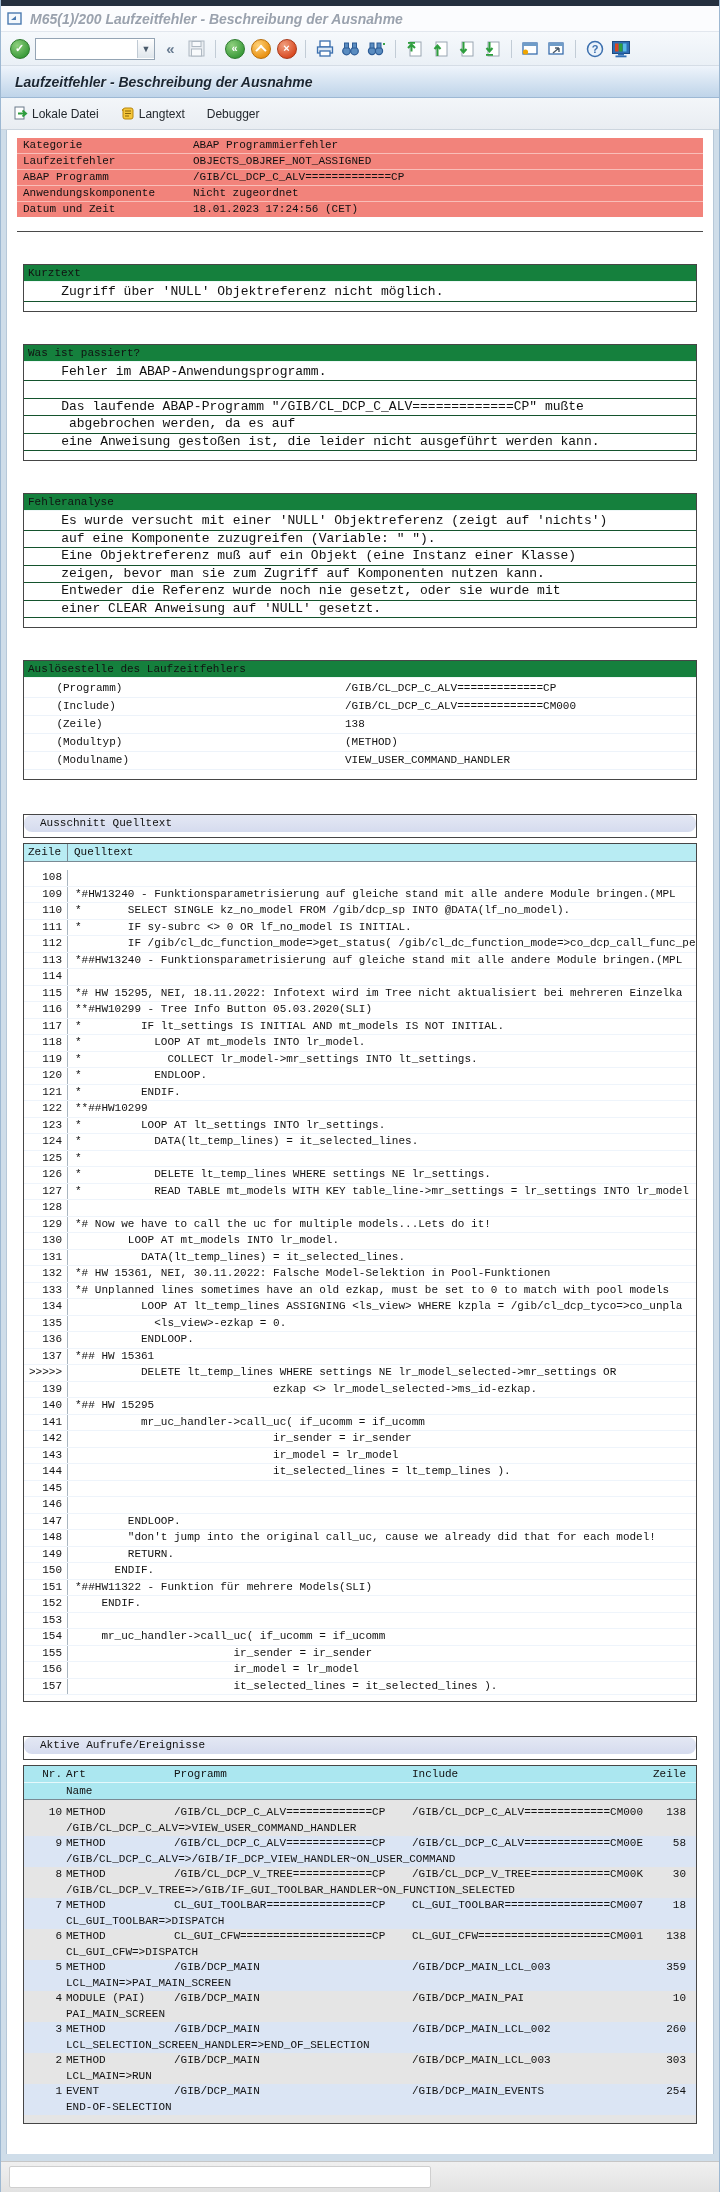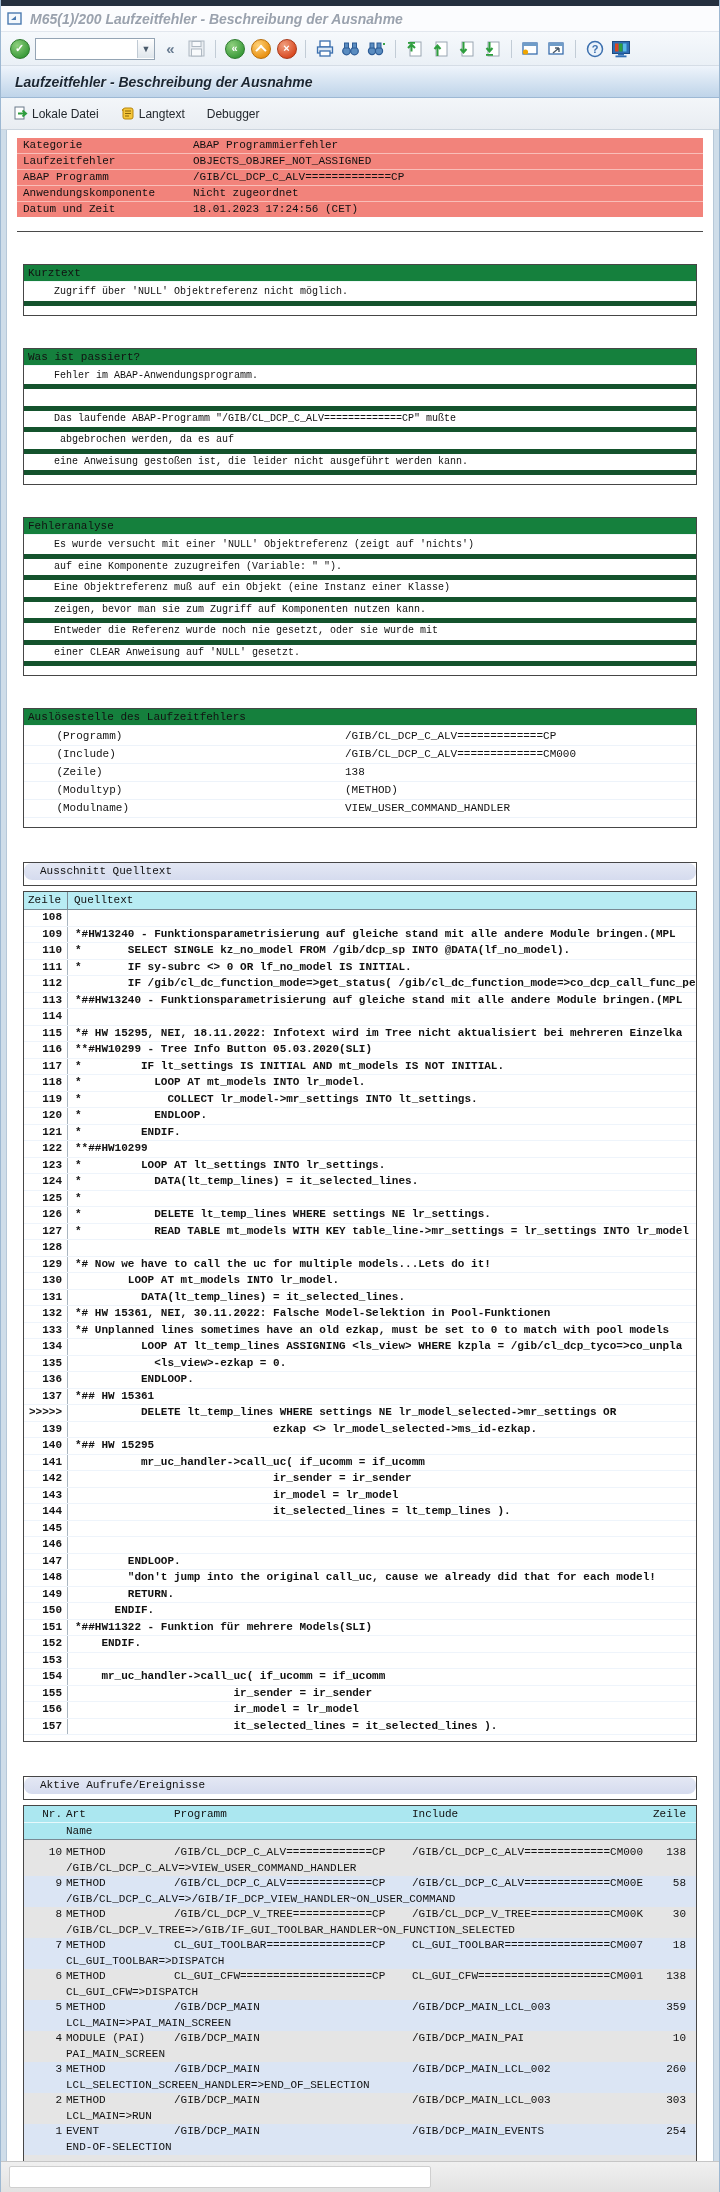--- a/index.html
+++ b/index.html
@@ -39,32 +39,32 @@
   .mono{font-family:"Liberation Mono","DejaVu Sans Mono",monospace;}
   
   .err-table{margin-top:2px;border-radius:17px;}
   .err-row{display:grid;grid-template-columns:170px 1fr;background:#f2837b;border-bottom:1px solid #f9beb8;font-size:11px;line-height:15px;padding:0 0 0 6px;color:#111;}
   .err-row:last-child{border-bottom:none;}
   .hrule{height:1px;background:#4a4a4a;margin:14px 0 0 0;}
   
   .box{border:1px solid #464646;margin:32px 6px 0 6px;background:#fff;}
   .box-title{background:#15803d;border-bottom:1px solid #eef7f7;font-size:11px;line-height:16px;padding-left:4px;color:#111;}
   .box-body{padding:2px 0 9px 0;}
-  .bline{font-size:10px;line-height:16.5px;min-height:16.5px;white-space:pre;border-bottom:5px solid #14532d;padding-left:6px;color:#111;}
+  .bline{font-size:13px;line-height:16.5px;min-height:16.5px;white-space:pre;border-bottom:1px solid #14532d;padding-left:6px;color:#111;}
   .kv-row{display:grid;grid-template-columns:315px 1fr;font-size:11px;line-height:17px;border-bottom:1px solid #edf3fa;white-space:pre;color:#111;padding-left:6px;}
   
   .solo-box{border:1px solid #464646;margin:34px 6px 0 6px;background:#fff;}
   .solo-title{background:linear-gradient(#e4e8f4,#d5dbee);font-size:11px;line-height:17px;padding-left:16px;color:#111;border-radius:8px;}
   .solo-pad{height:5px;}
   
   .code-box{border:1px solid #464646;margin:5px 6px 0 6px;background:#fff;}
   .code-head{display:grid;grid-template-columns:44px 1fr;background:#b8ecf3;border-bottom:1px solid #7a8a94;font-size:11px;line-height:17px;color:#111;}
   .code-head .ch1{padding-left:4px;border-right:1px solid #7a8a94;}
   .code-head .ch2{padding-left:6px;}
-  .code-body{padding:0 0 6px 0;font-weight:bold;}
+  .code-body{padding:8px 0 6px 0;}
   .code-row{display:grid;grid-template-columns:44px 1fr;font-size:11px;line-height:15.5px;min-height:15.5px;border-bottom:1px solid #eef4fb;color:#111;}
   .code-row .cn{text-align:right;padding-right:5px;border-right:1px solid #aab6c0;white-space:pre;}
   .code-row .ct{white-space:pre;padding-left:7px;overflow:hidden;}
   
   .stack-box{border:1px solid #464646;margin:5px 6px 0 6px;background:#e5e5e5;}
   .stack-head{background:#abe7f0;font-size:11px;color:#111;border-bottom:1px solid #7a8a94;}
   .stack-cols{display:grid;grid-template-columns:42px 108px 238px 1fr 52px;line-height:16px;border-bottom:1px solid rgba(255,255,255,.7);}
   .stack-cols .h-nr{text-align:right;padding-right:4px;}
   .stack-name-head{display:grid;grid-template-columns:42px 1fr;line-height:16px;}
   .stack-body{padding:5px 0 8px 0;}

